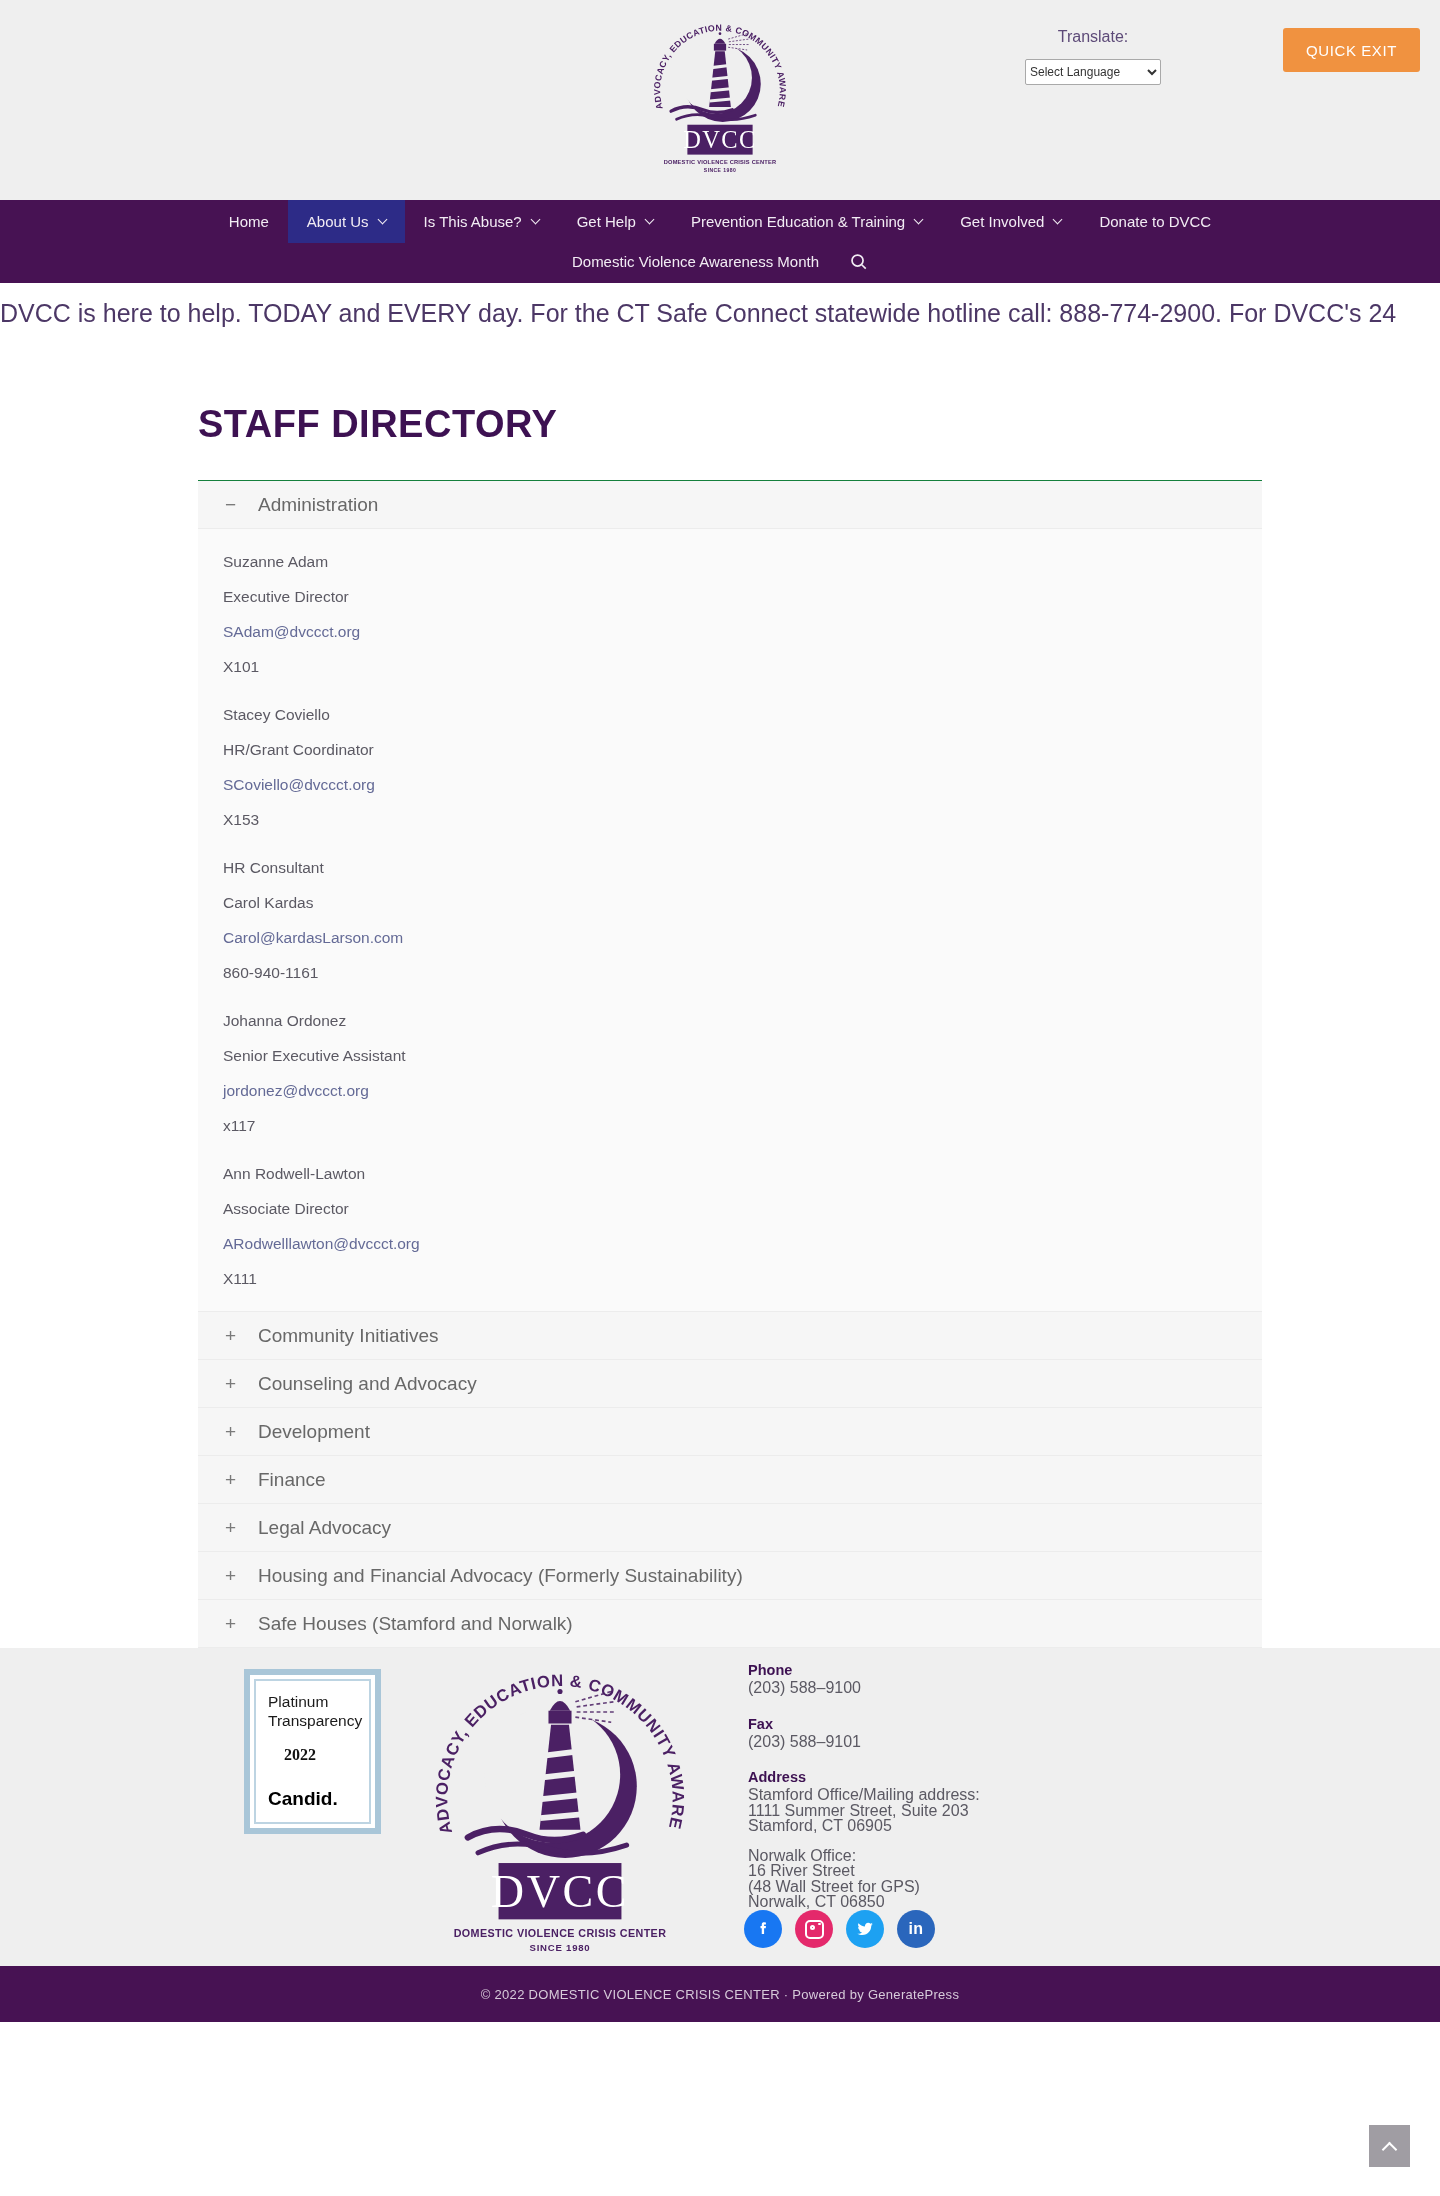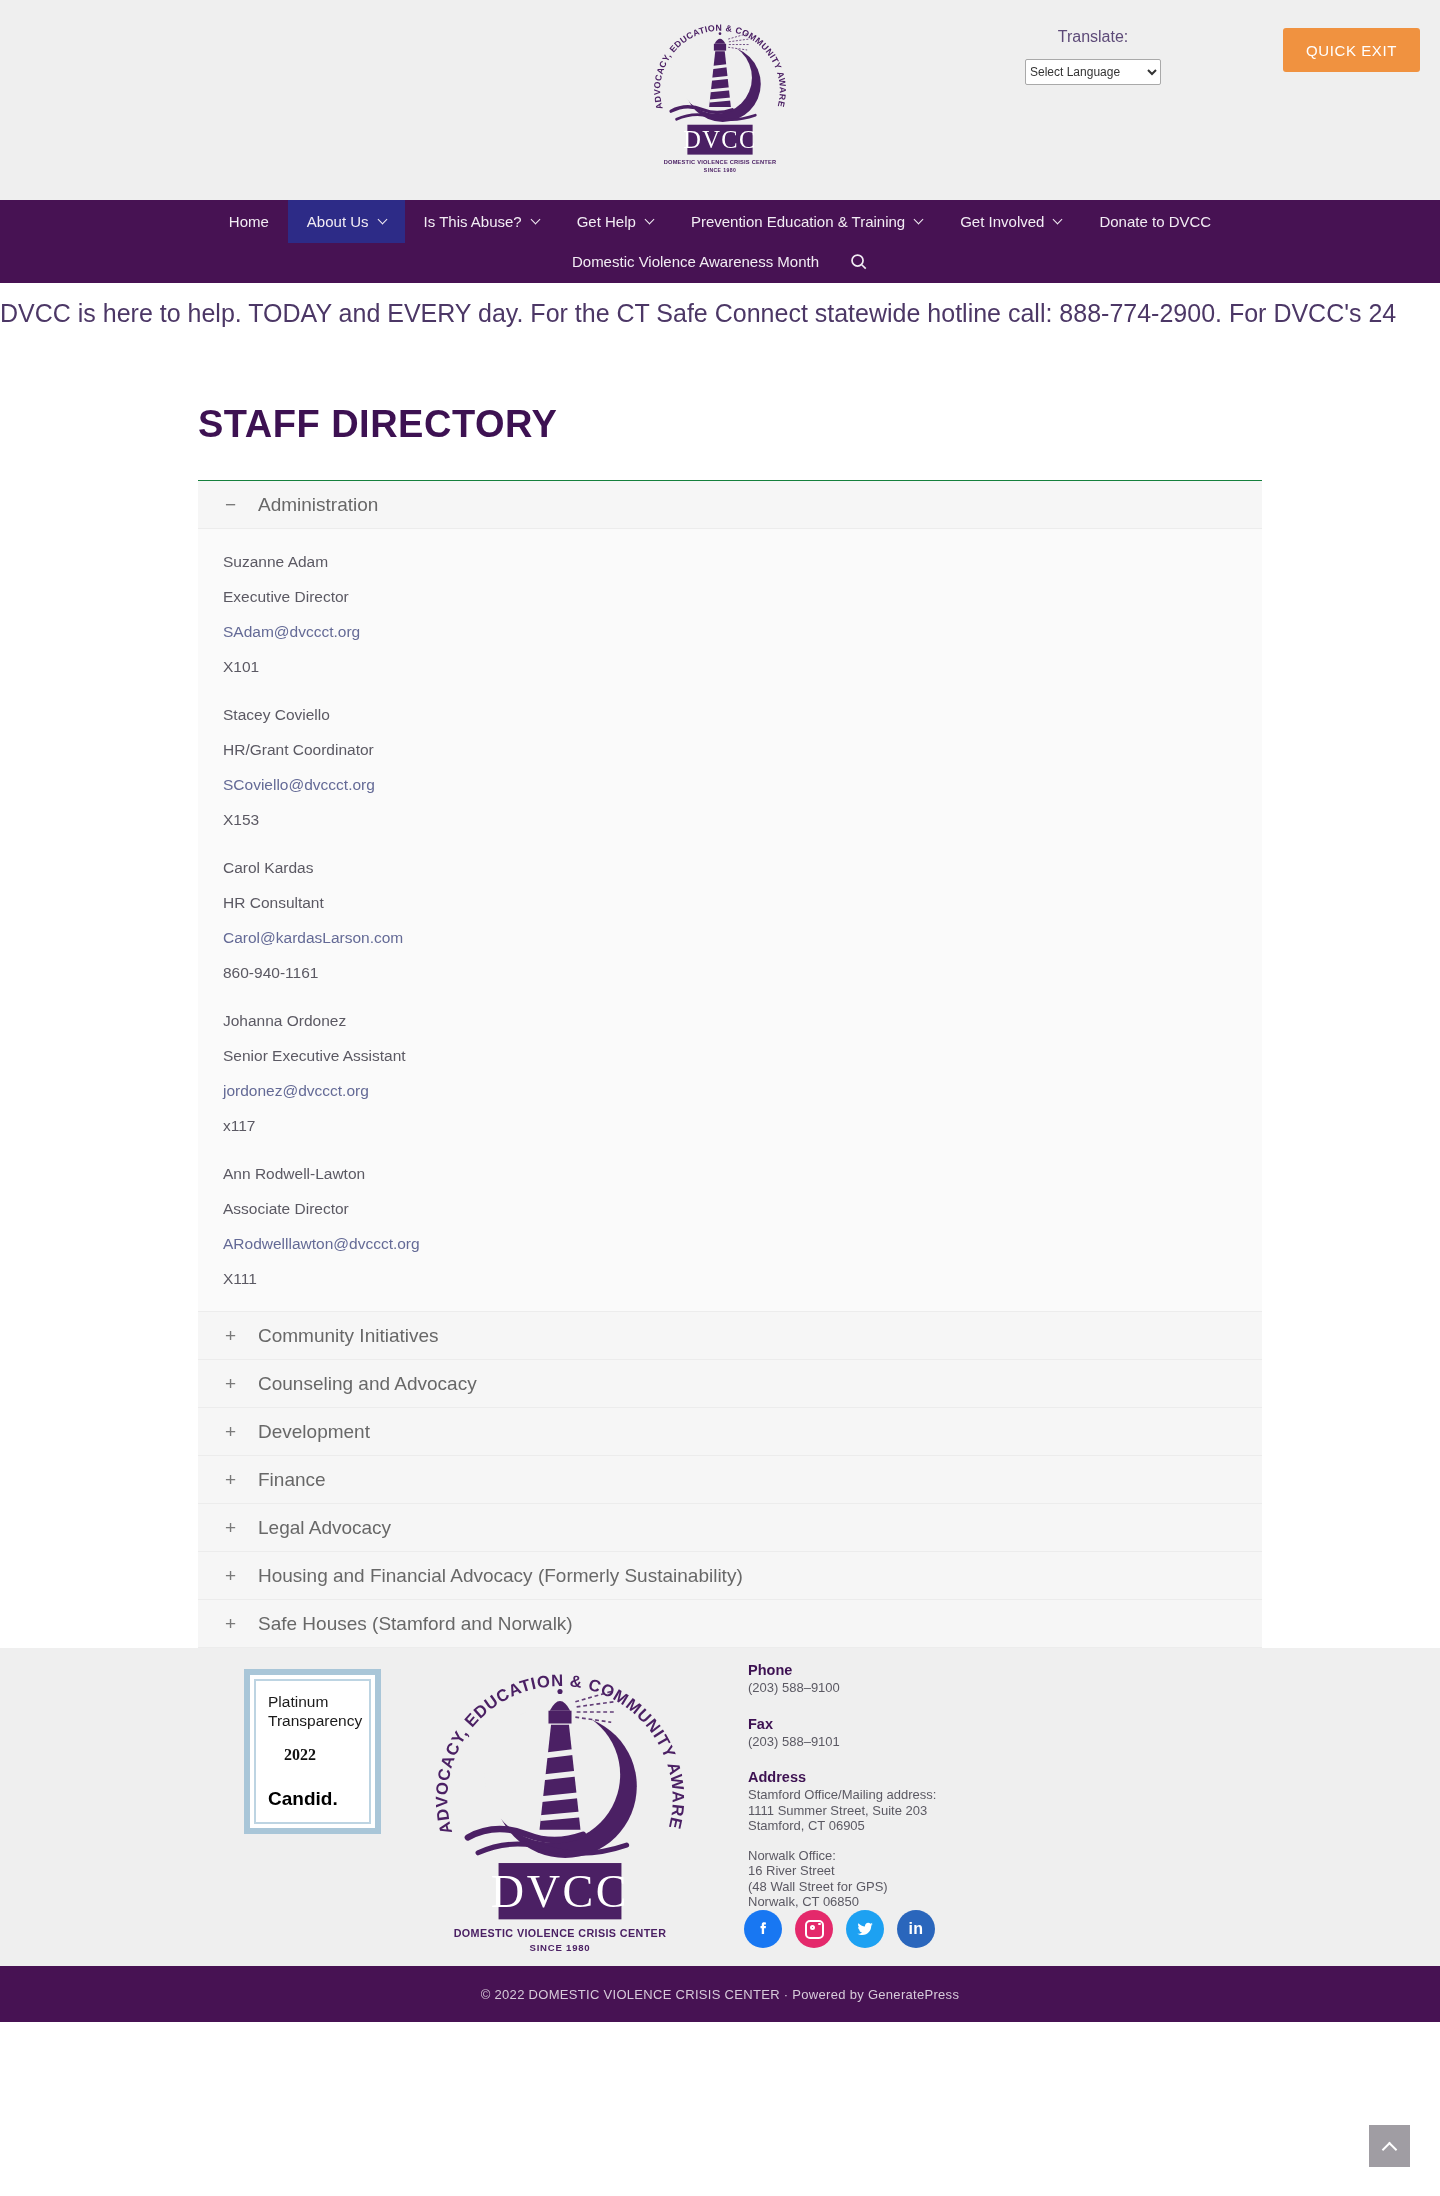--- a/index.html
+++ b/index.html
@@ -58,21 +58,21 @@
   .page-footer{height:318px;background:var(--bg-gray);position:relative}
   .badge{position:absolute;left:244px;top:21px;width:137px;height:165px;background:var(--badge-blue);padding:6px}
   .badge-mid{background:#fff;width:100%;height:100%;padding:4px}
   .badge-in{border:2px solid #bdd4e2;width:100%;height:100%;padding:11px 6px 0 12px;position:relative}
   .badge-in .b1{font-size:15.5px;color:#1b1b1b;line-height:19px;margin:0}
   .badge-in .byear{font-size:16px;font-weight:700;font-family:"Liberation Serif",serif;color:#111;margin:16px}
   .badge-in .brand{position:absolute;left:12px;bottom:12px;font-size:19px;font-weight:700;color:#000;margin:0}
   .logo-lg{position:absolute;left:432px;top:10px;width:256px;height:300px}
   .contact{position:absolute;left:748px;top:14px}
   .c-label{font-size:14.5px;font-weight:700;color:var(--heading);margin:0 0 2px}
-  .c-line{font-size:13px;color:var(--body-text);line-height:15.5px;margin:0}
+  .c-line{font-size:16px;color:var(--body-text);line-height:15.5px;margin:0}
   .c-grp{margin-bottom:20px}
   .c-grp.tight{margin-bottom:14px}
   .social{position:absolute;left:744px;top:262px;display:flex;gap:13px}
   .soc{width:38px;height:38px;border-radius:50%;display:flex;align-items:center;justify-content:center;cursor:pointer}
   .soc.facebook{background:var(--facebook)}
   .soc.instagram{background:var(--instagram)}
   .soc.twitter{background:var(--twitter)}
   .soc.linkedin{background:var(--linkedin)}
   .li-in{color:#fff;font-weight:700;font-size:16px;letter-spacing:.5px}
   .ig-frame{width:19px;height:19px;border:2px solid #fff;border-radius:5px;position:relative}
@@ -203,22 +203,22 @@
           </div>
 
           <div class="staff">
             <p>Stacey Coviello</p>
             <p>HR/Grant Coordinator</p>
             <p class="email">SCoviello@dvccct.org</p>
             <p>X153</p>
           </div>
 
           <div class="staff">
+            <p>HR Consultant</p>
             <p>Carol Kardas</p>
-            <p>HR Consultant</p>
             <p class="email">Carol@kardasLarson.com</p>
             <p>860-940-1161</p>
           </div>
 
           <div class="staff">
             <p>Johanna Ordonez</p>
             <p>Senior Executive Assistant</p>
             <p class="email">jordonez@dvccct.org</p>
             <p>x117</p>
           </div>

